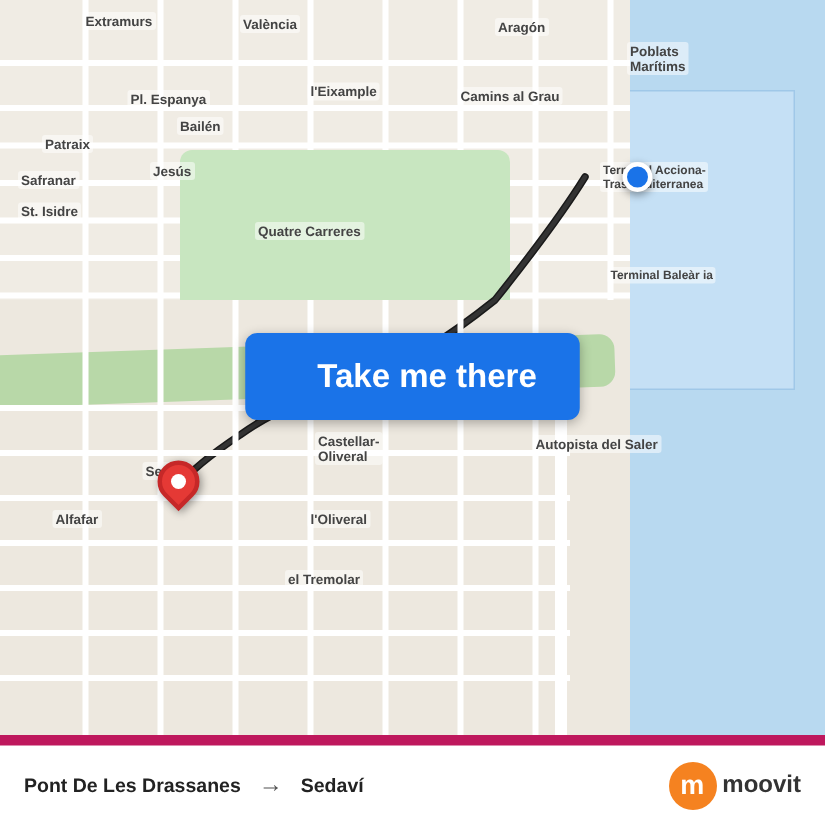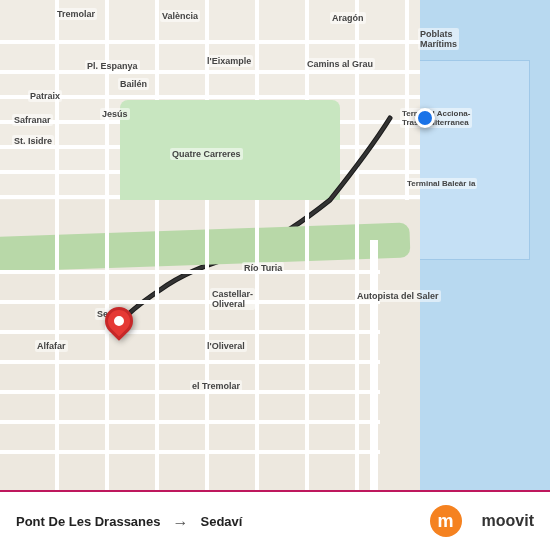--- a/index.html
+++ b/index.html
@@ -170,21 +170,21 @@
       color: #666;
       padding: 2px 8px;
       z-index: 15;
     }
 
     
     #bottom-bar {
       width: 550px;
       height: 60px;
       background: #fff;
-      border-top: 2px solid #be185d;
+      border-top: 7px solid #be185d;
       display: flex;
       align-items: center;
       padding: 0 16px;
       gap: 12px;
     }
 
     .route-from {
       font-size: 13px;
       color: #222;
       font-weight: 600;
@@ -219,21 +219,20 @@
       justify-content: center;
       color: #fff;
       font-size: 18px;
       font-weight: bold;
     }
 
     .moovit-text {
       font-size: 16px;
       font-weight: 700;
       color: #333;
-      margin-left: 16px;
     }
   </style>
 </head>
 <body>
 
 <div id="map-container">
   <div class="map-bg"></div>
 
   <div class="sea"></div>
 
@@ -286,21 +285,21 @@
     <path d="M 390 118 Q 370 150 330 200 Q 280 240 240 255 Q 190 268 160 290 Q 130 310 118 325" stroke="#333" stroke-width="3" fill="none" stroke-linecap="round" stroke-linejoin="round" stroke-dasharray="none"></path>
   </svg>
 
   <div class="marker-blue"></div>
 
   <div class="marker-red">
     <div class="pin-head"></div>
   </div>
 
   <div class="map-label" style="top:10px;left:160px;">València</div>
-  <div class="map-label" style="top:8px;left:55px;">Tremolar</div>
+  <div class="map-label" style="top:8px;left:55px;">Extramurs</div>
   <div class="map-label" style="top:12px;left:330px;">Aragón</div>
   <div class="map-label" style="top:28px;left:418px;">Poblats<br>Marítims</div>
   <div class="map-label" style="top:60px;left:85px;">Pl. Espanya</div>
   <div class="map-label" style="top:55px;left:205px;">l'Eixample</div>
   <div class="map-label" style="top:78px;left:118px;">Bailén</div>
   <div class="map-label" style="top:58px;left:305px;">Camins al Grau</div>
   <div class="map-label" style="top:90px;left:28px;">Patraix</div>
   <div class="map-label" style="top:114px;left:12px;">Safranar</div>
   <div class="map-label" style="top:108px;left:100px;">Jesús</div>
   <div class="map-label" style="top:135px;left:12px;text-align:center;">St. Isidre</div>
@@ -308,20 +307,21 @@
   <div class="map-label" style="top:148px;left:170px;">Quatre Carreres</div>
   <div class="map-label" style="top:178px;left:405px;font-size:8px;">Terminal Baleàr ia</div>
   <div class="map-label" style="top:262px;left:242px;">Río Turia</div>
   <div class="map-label" style="top:288px;left:210px;">Castellar-<br>Oliveral</div>
   <div class="map-label" style="top:308px;left:95px;">Sedaví</div>
   <div class="map-label" style="top:340px;left:35px;">Alfafar</div>
   <div class="map-label" style="top:340px;left:205px;">l'Oliveral</div>
   <div class="map-label" style="top:290px;left:355px;">Autopista del Saler</div>
   <div class="map-label" style="top:380px;left:190px;">el Tremolar</div>
 
+  <button class="take-me-btn">Take me there</button>
 
 </div>
 
 <div id="bottom-bar">
   <span class="route-from">Pont De Les Drassanes</span>
   <span class="arrow-icon">→</span>
   <span class="route-to">Sedaví</span>
   <div class="moovit-logo">
     <div class="moovit-m">m</div>
     <span class="moovit-text">moovit</span>

